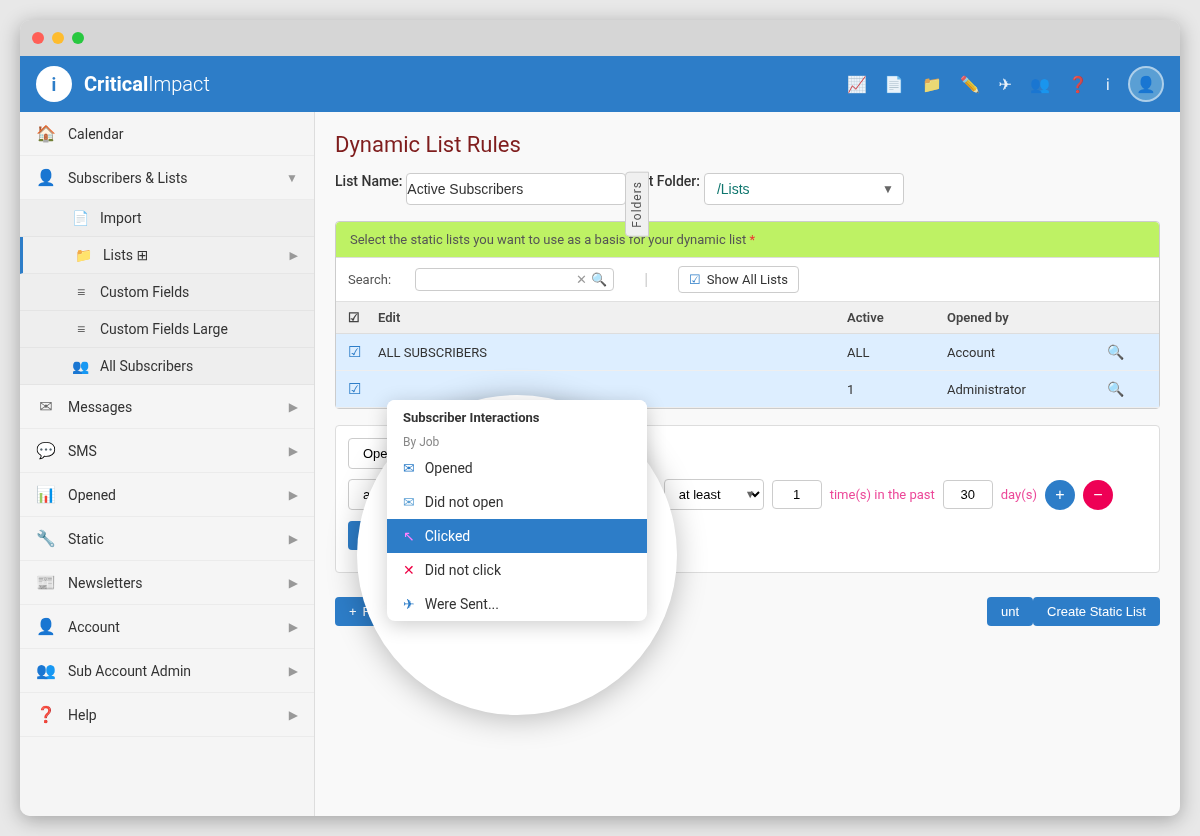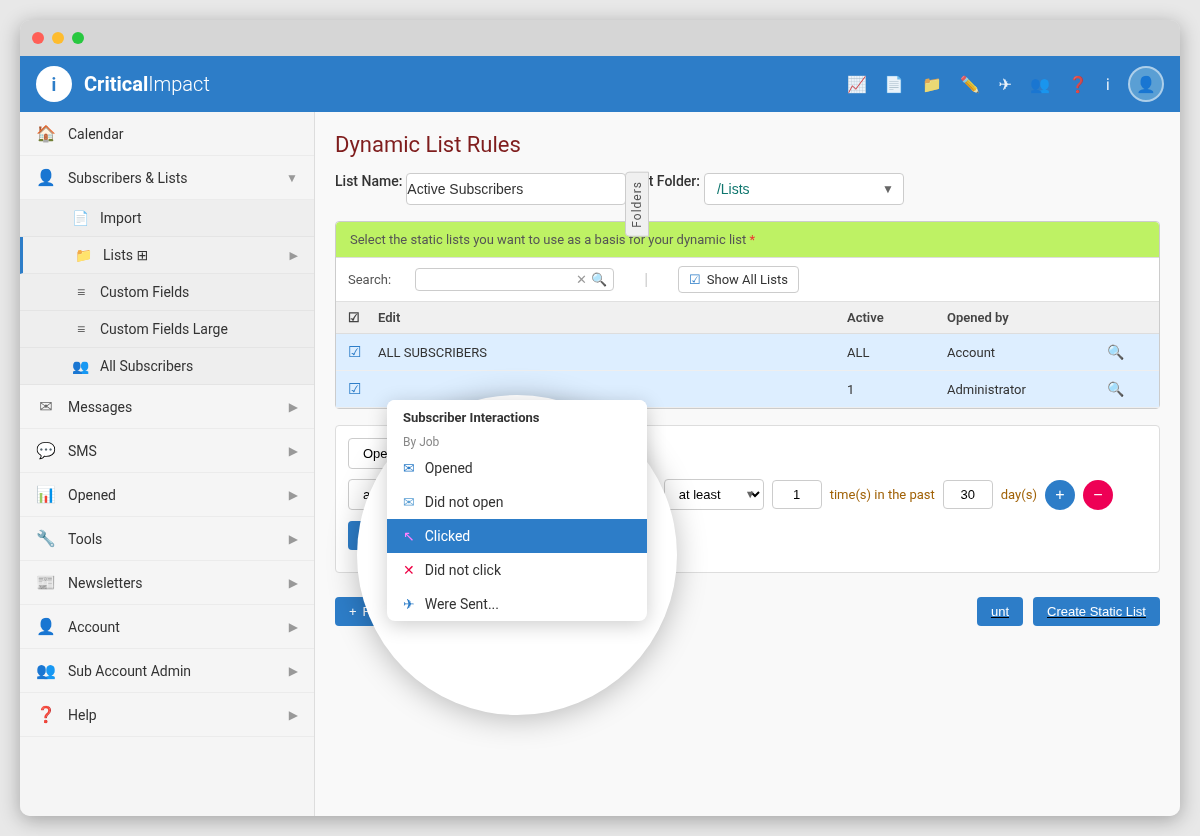--- a/index.html
+++ b/index.html
@@ -318,21 +318,21 @@
     }
     .btn-circle.minus { background: #e05; }
     .rule-input {
       width: 50px;
       padding: 6px 8px;
       border: 1px solid #ccc;
       border-radius: 4px;
       font-size: 13px;
       text-align: center;
     }
-    .rule-text { font-size: 13px; color: #a16207; }
+    .rule-text { font-size: 13px; color: #ec4899; }
     .footer-row {
       display: flex;
       justify-content: space-between;
       align-items: center;
       padding-top: 8px;
     }
     
     .dropdown-overlay {
       position: absolute;
       left: 72px;
@@ -488,21 +488,21 @@
           <span>SMS</span>
           <span class="arrow">▶</span>
         </div>
         <div class="sidebar-item">
           <span class="icon">📊</span>
           <span>Opened</span>
           <span class="arrow">▶</span>
         </div>
         <div class="sidebar-item">
           <span class="icon">🔧</span>
-          <span>Tools</span>
+          <span>Static</span>
           <span class="arrow">▶</span>
         </div>
         <div class="sidebar-item">
           <span class="icon">📰</span>
           <span>Newsletters</span>
           <span class="arrow">▶</span>
         </div>
         <div class="sidebar-item">
           <span class="icon">👤</span>
           <span>Account</span>
@@ -635,21 +635,21 @@
             <button class="btn-circle">+</button>
             <button class="btn-circle minus">−</button>
           </div>
         </div>
 
         <div class="footer-row">
           <button class="btn-blue">
             <span>+</span>
             <span>Rule Group</span>
           </button>
-          <div style="display:flex;gap:10px;text-decoration:underline;">
+          <div style="display:flex;">
             <button class="btn-blue">
               <span>unt</span>
             </button>
             <button class="btn-blue">
               <span>Create Static List</span>
             </button>
           </div>
         </div>
 
         <div class="dropdown-overlay">

